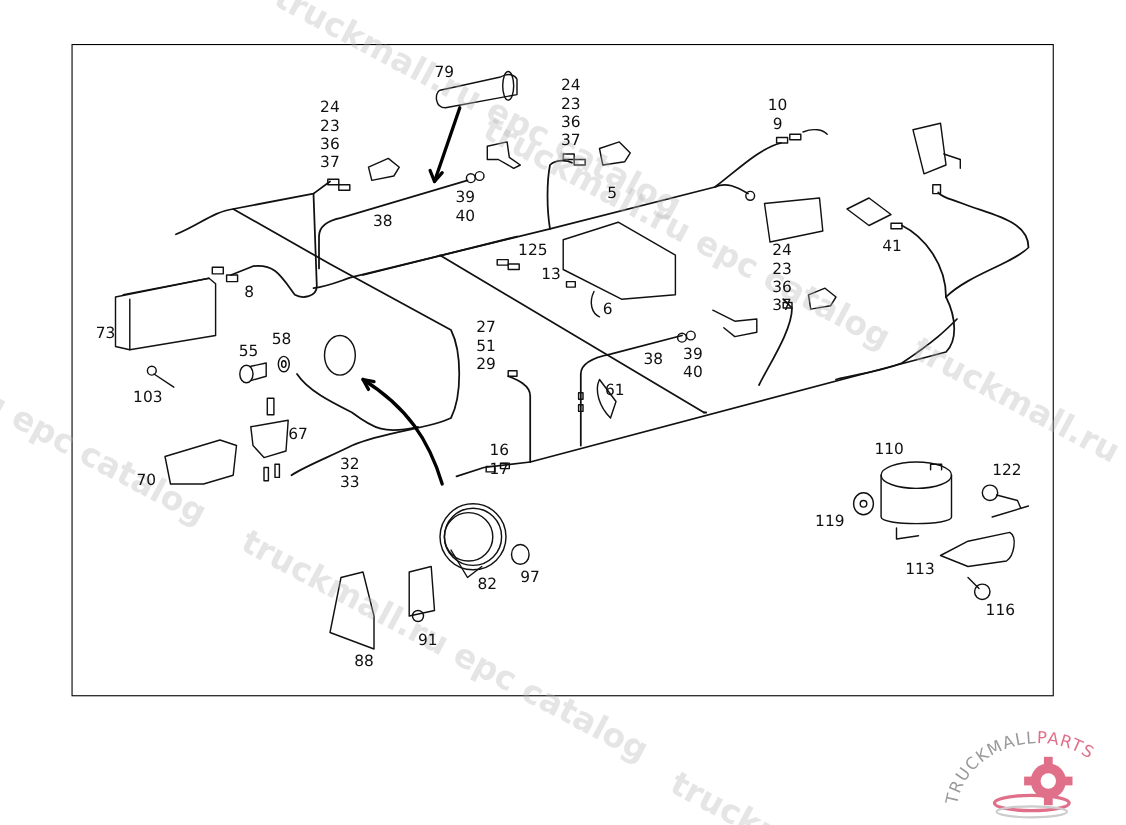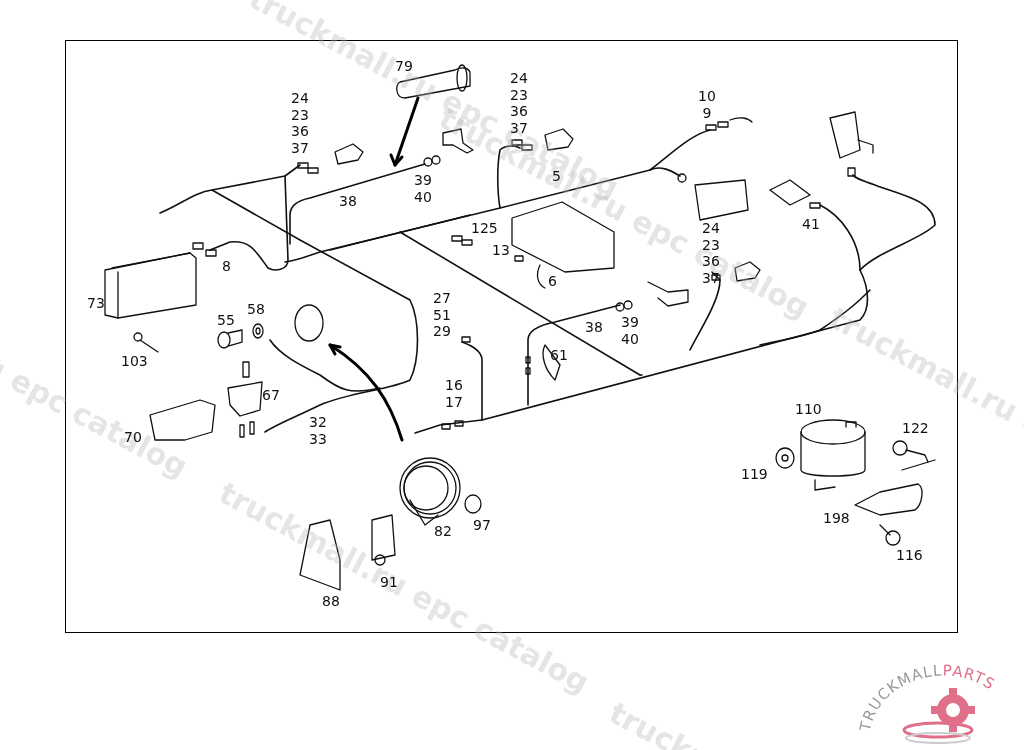--- a/index.html
+++ b/index.html
@@ -185,26 +185,26 @@
 51
 29</div>
 <div class="lbl" style="left:585px;top:319px;">38</div>
 <div class="lbl" style="left:621px;top:314px;">39
 40</div>
 <div class="lbl" style="left:550px;top:347px;">61</div>
 <div class="lbl" style="left:262px;top:387px;">67</div>
 <div class="lbl" style="left:261px;top:414px;margin-left:48px;">32
 33</div>
 <div class="lbl" style="left:124px;top:429px;">70</div>
-<div class="lbl" style="left:445px;top:377px;">16
+<div class="lbl" style="left:445px;top:402px;">16
 17</div>
 <div class="lbl" style="left:795px;top:401px;">110</div>
 <div class="lbl" style="left:902px;top:420px;">122</div>
 <div class="lbl" style="left:741px;top:466px;">119</div>
-<div class="lbl" style="left:823px;top:510px;">198</div>
+<div class="lbl" style="left:823px;top:510px;">113</div>
 <div class="lbl" style="left:896px;top:547px;">116</div>
 <div class="lbl" style="left:434px;top:523px;">82</div>
 <div class="lbl" style="left:473px;top:517px;">97</div>
 <div class="lbl" style="left:322px;top:593px;">88</div>
 <div class="lbl" style="left:380px;top:574px;">91</div>
 
 <svg id="logo" viewBox="0 0 166 98" xmlns="http://www.w3.org/2000/svg">
   <defs>
     <path id="arcPath" d="M12 80 C 20 20, 120 -5, 160 70"></path>
   </defs>

